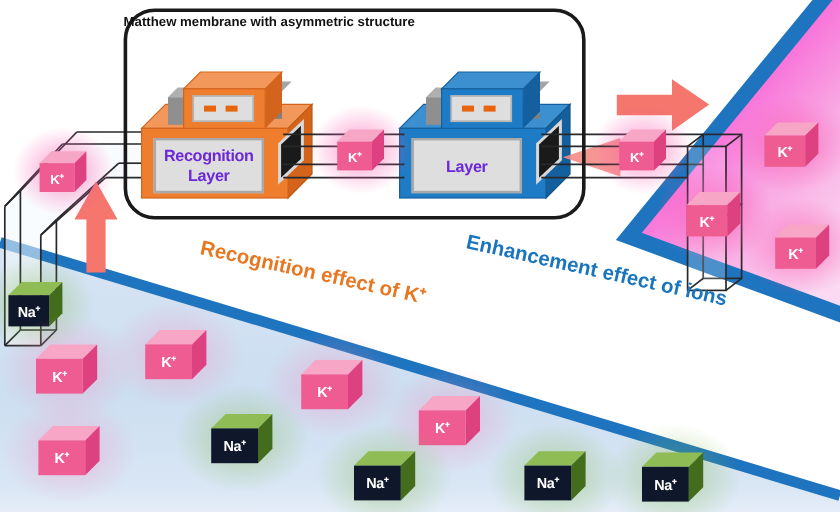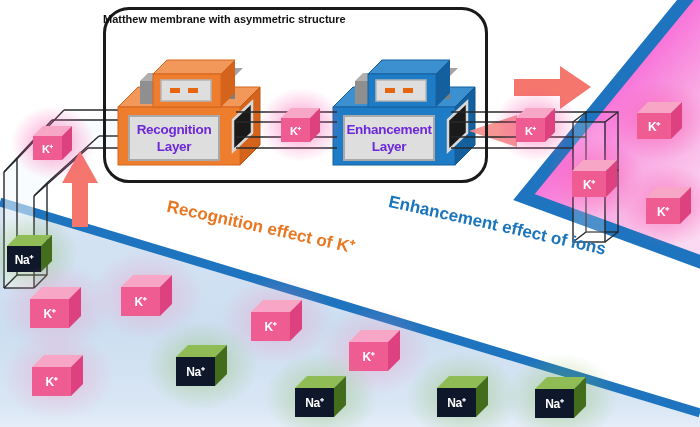--- a/index.html
+++ b/index.html
@@ -172,21 +172,20 @@
   </svg>
 
   <div class="frame"></div>
   <div class="title">Matthew membrane with asymmetric structure</div>
 
   <div class="layer-panel panel-rec">
     <span>Recognition</span>
     <span>Layer</span>
   </div>
   <div class="layer-panel panel-enh">
-    <span>Enhancement</span>
     <span>Layer</span>
   </div>
 
   <div class="fx fx-rec">Recognition effect of K⁺</div>
   <div class="fx fx-enh">Enhancement effect of ions</div>
 
   <div class="cubes-layer">
       <div class="cube pink sm" style="left: 33px; top: 136px;">
         <span class="glow k-strong"></span>
         <div class="face topf"></div>

